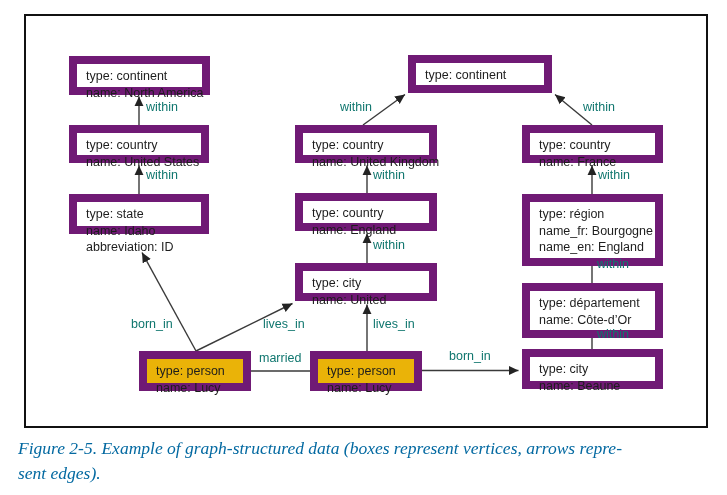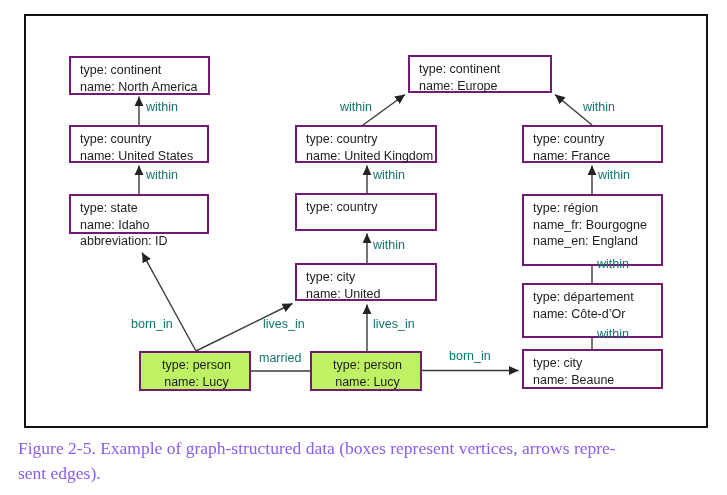--- a/index.html
+++ b/index.html
@@ -2,27 +2,27 @@
 <html><head>
 <meta charset="utf-8">
 <style>
   html,body{margin:0;padding:0;background:#ffffff;}
   #page{position:relative;width:727px;height:495px;background:#fff;
         font-family:"Liberation Sans","DejaVu Sans",sans-serif;overflow:hidden;}
   #frame{position:absolute;left:24px;top:14px;width:684px;height:414px;
          border:2px solid #111;box-sizing:border-box;background:transparent;}
   svg.edges{position:absolute;left:0;top:0;width:727px;height:495px;}
   .node{position:absolute;box-sizing:border-box;background:#ffffff;
-        border:2px solid #701a75;padding:4px 6px 16px 9px;
+        border:8px solid #701a75;padding:4px 6px 16px 9px;
         font-size:12.5px;line-height:16.5px;color:#1d1d1d;white-space:nowrap;}
-  .node.person{background:#bef264;text-align:center;}
+  .node.person{background:#eab308;}
   .elabel{position:absolute;font-size:12.5px;line-height:15px;color:#0f766e;white-space:nowrap;}
   #caption{position:absolute;left:18px;top:436px;width:700px;
            font-family:"Liberation Serif","DejaVu Serif",serif;
-           font-size:17.5px;line-height:25px;color:#8b5cf6;}
+           font-style:italic;font-size:17.5px;line-height:25px;color:#0369a1;}
 </style>
 </head>
 <body>
 
 <div id="page">
 
   <div id="frame"></div>
 
   <svg class="edges" viewBox="0 0 727 495" xmlns="http://www.w3.org/2000/svg">
     <defs>
@@ -56,28 +56,28 @@
     <div>type: country</div>
     <div>name: United States</div>
   </div>
   <div class="node" style="left:69px;top:194px;width:140px;height:40px">
     <div>type: state</div>
     <div>name: Idaho</div>
     <div>abbreviation: ID</div>
   </div>
   <div class="node" style="left:408px;top:55px;width:144px;height:38px">
     <div>type: continent</div>
-    <div>name: Europe</div>
   </div>
   <div class="node" style="left:295px;top:125px;width:142px;height:38px">
     <div>type: country</div>
     <div>name: United Kingdom</div>
   </div>
   <div class="node" style="left:295px;top:193px;width:142px;height:38px">
     <div>type: country</div>
+    <div>name: England</div>
   </div>
   <div class="node" style="left:295px;top:263px;width:142px;height:38px">
     <div>type: city</div>
     <div>name: United</div>
   </div>
   <div class="node" style="left:522px;top:125px;width:141px;height:38px">
     <div>type: country</div>
     <div>name: France</div>
   </div>
   <div class="node" style="left:522px;top:194px;width:141px;height:72px">

